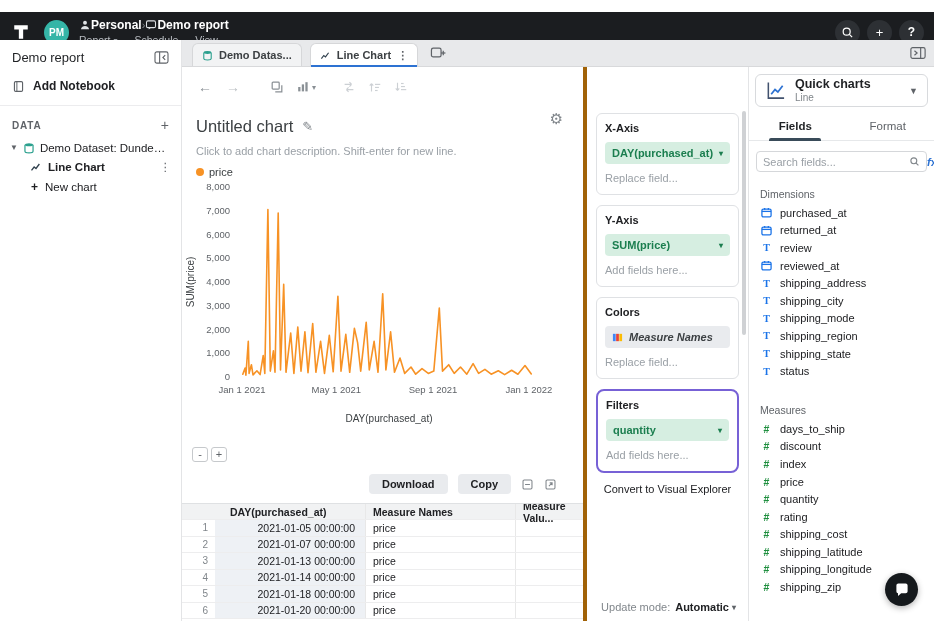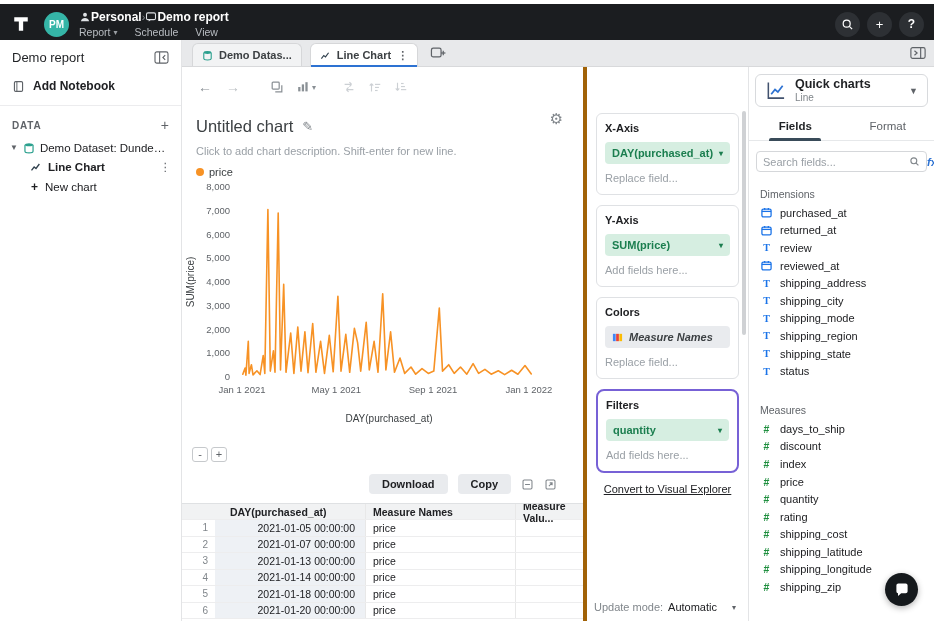--- a/index.html
+++ b/index.html
@@ -1,21 +1,21 @@
 <!DOCTYPE html>
 <html><head>
 <meta charset="utf-8">
 <style>
   * { margin:0; padding:0; box-sizing:border-box; }
   html,body { background:#fff; }
   body { font-family:"Liberation Sans", sans-serif; color:#202124; }
   #app { position:relative; width:934px; height:621px; overflow:hidden; background:#fff; }
 
   
-  .topbar { position:absolute; top:4px; left:0; width:934px; height:40px; background:#1b1d20; display:flex; align-items:center; }
+  .topbar { position:absolute; top:12px; left:0; width:934px; height:40px; background:#1b1d20; display:flex; align-items:center; }
   .logo { width:22px; height:22px; margin-left:10px; color:#fff; display:flex; align-items:center; justify-content:center; cursor:pointer; }
   .avatar { width:25px; height:25px; border-radius:50%; background:#35b5a7; color:#fff; font-size:10px; font-weight:700; display:flex; align-items:center; justify-content:center; margin-left:12px; cursor:pointer; }
   .crumbs { margin-left:10px; display:flex; flex-direction:column; gap:1px; }
   .crumb-row { display:flex; align-items:center; gap:0; height:15px; }
   .crumb { color:#fff; font-size:12px; font-weight:700; cursor:pointer; }
   .crumb-ic { color:#dfe2e5; display:flex; }
   .sep { color:#84888d; font-size:11px; }
   .menu-row { display:flex; align-items:center; gap:17px; height:14px; }
   .menu-item { color:#b9bdc2; font-size:10.5px; cursor:pointer; display:flex; align-items:center; gap:3px; }
   .menu-item .caret { font-size:8px; color:#9a9ea3; }
@@ -95,24 +95,24 @@
   .config { position:absolute; top:67px; left:583px; width:165px; height:554px; background:#fff; border-left:4px solid #a16207; padding-top:46px; }
   .cfg-scroll { position:absolute; right:2px; top:44px; width:4px; height:224px; background:#cfd1d4; border-radius:2px; cursor:grab; }
   .card { margin:0 9px 10px; border:1px solid #dfe1e4; border-radius:6px; padding:8px 8px 10px; background:#fff; }
   .card.filters { border:2px solid #7761d6; border-radius:8px; }
   .card-title { font-size:11px; font-weight:700; color:#202124; }
   .pill { margin-top:8px; height:22px; border-radius:4px; display:flex; align-items:center; justify-content:space-between; padding:0 7px; font-size:11px; font-weight:700; cursor:pointer; }
   .pill.mint { background:#d6eee1; color:#1b7e4f; }
   .pill .chev { font-size:8px; }
   .pill.gray { background:#e9ebee; color:#3c4043; font-style:italic; justify-content:flex-start; gap:6px; }
   .placeholder { margin-top:8px; font-size:11px; color:#9aa0a6; cursor:pointer; }
-  .convert { text-align:center; font-size:11px; color:#202124; margin-top:5px; cursor:pointer;text-decoration:underline; }
+  .convert { text-align:center; font-size:11px; color:#202124; margin-top:5px; cursor:pointer; }
   .update-row { position:absolute; bottom:8px; right:12px; font-size:11px; display:flex; gap:5px; align-items:center; }
   .update-label { color:#80868b; }
-  .update-value { color:#202124; cursor:pointer; display:flex; align-items:center; gap:15px; }
+  .update-value { color:#202124; cursor:pointer; display:flex; align-items:center; gap:3px;font-weight:bold; }
   .update-value .caret { font-size:8px; color:#5f6368; }
 
   
   .fields { position:absolute; top:67px; left:748px; width:186px; height:554px; background:#fff; border-left:1px solid #e3e4e6; }
   .qc-card { margin:7px 6px 0; border:1px solid #d8dadd; border-radius:6px; height:33px; display:flex; align-items:center; padding:0 9px; gap:9px; cursor:pointer; background:#fff; }
   .qc-text { display:flex; flex-direction:column; line-height:1.1; }
   .qc-title { font-size:12.5px; font-weight:700; color:#1f2124; }
   .qc-sub { font-size:10px; color:#80868b; }
   .qc-chev { margin-left:auto; color:#5f6368; font-size:9px; }
   .f-tabs { display:flex; height:30px; border-bottom:1px solid #e6e8ea; margin-top:4px; }

